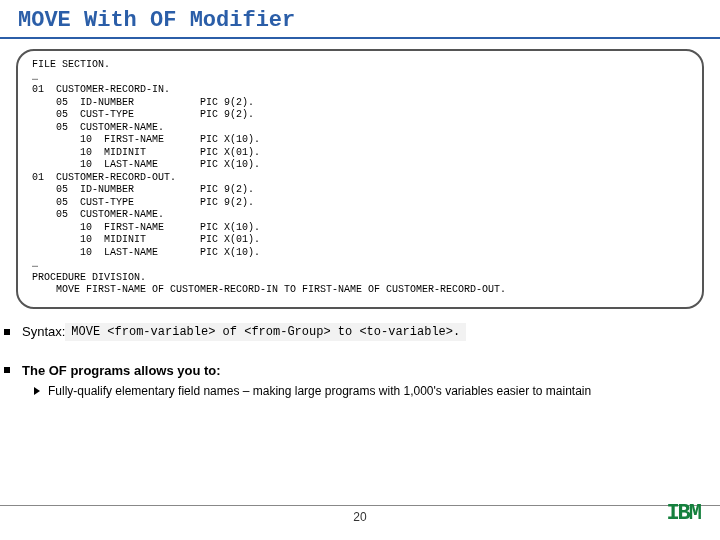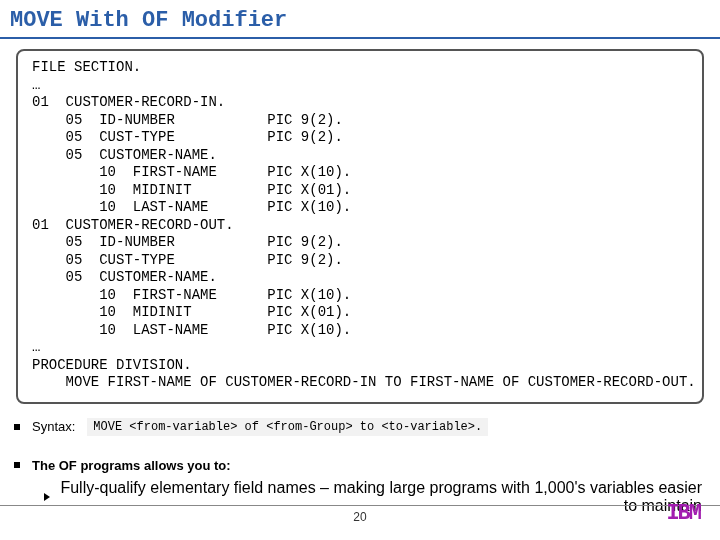--- a/index.html
+++ b/index.html
@@ -10,37 +10,37 @@
     font-family: Arial, sans-serif;
     background: #fff;
     position: relative;
     overflow: hidden;
   }
   .title {
     font-family: "Courier New", monospace;
     font-weight: bold;
     font-size: 22px;
     color: #2b5ea8;
-    padding: 8px 10px 4px 10px;
+    padding: 8px 10px 4px 18px;
     border-bottom: 2px solid #2b5ea8;
     margin: 0;
   }
   .code-panel {
     margin: 10px 16px 6px 16px;
     border: 2px solid #555;
-    border-radius: 8px;
+    border-radius: 18px;
     padding: 8px 14px 10px 14px;
     font-family: "Courier New", monospace;
-    font-size: 14px;
+    font-size: 10px;
     line-height: 1.25;
     white-space: pre;
     background: #fff;
   }
   .content {
-    padding: 2px 18px 0 14px;
+    padding: 2px 18px 0 4px;
     font-size: 13px;
   }
   .row {
     display: flex;
     align-items: center;
     margin: 6px 0;
   }
   .bullet-sq {
     display: inline-block;
     width: 6px;
@@ -57,29 +57,28 @@
     border-bottom: 4px solid transparent;
     border-left: 6px solid #000;
     margin: 0 8px 0 30px;
     flex: 0 0 auto;
   }
   .syntax-box {
     font-family: "Courier New", monospace;
     font-size: 12px;
     background: #f2f2f2;
     padding: 2px 6px;
-    margin-left: 12px;
+    margin-left: 0;
   }
   .sub-list {
     margin: 2px 0 0 0;
   }
   .sub-list .row {
     margin: 2px 0;
-    font-size: 16px;
-    text-align: right;
+    font-size: 12px;
   }
   .footer {
     position: absolute;
     bottom: 16px;
     left: 0;
     right: 0;
     border-top: 1px solid #888;
     padding-top: 4px;
   }
   .page-num {
@@ -92,21 +91,21 @@
     right: 20px;
     bottom: -2px;
     display: flex;
     align-items: center;
     letter-spacing: -2px;
   }
   .logo .bar {
     font-family: "Courier New", monospace;
     font-weight: bold;
     font-size: 22px;
-    color: #a21caf;
+    color: #15803d;
   }
 </style>
 </head>
 <body>
 
 <h1 class="title">MOVE With OF Modifier</h1>
 
 <div class="code-panel">FILE SECTION.
 …
 01  CUSTOMER-RECORD-IN.

